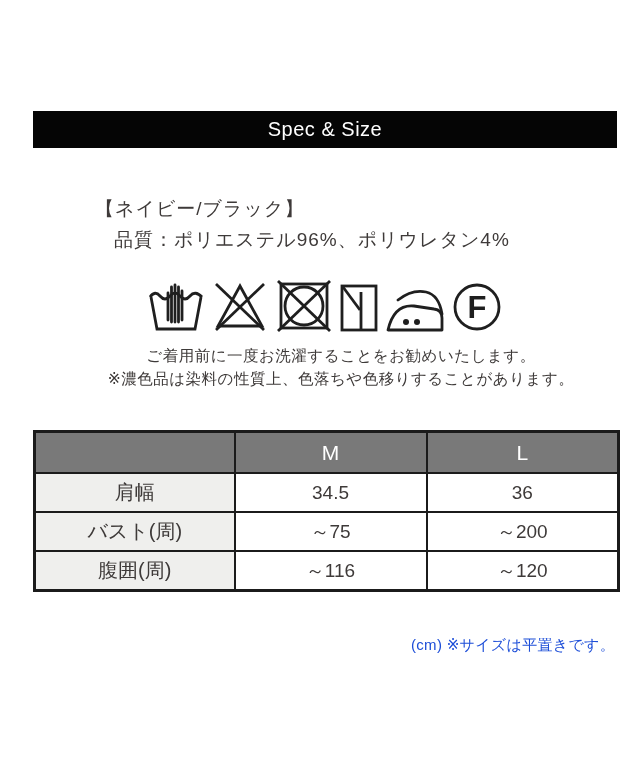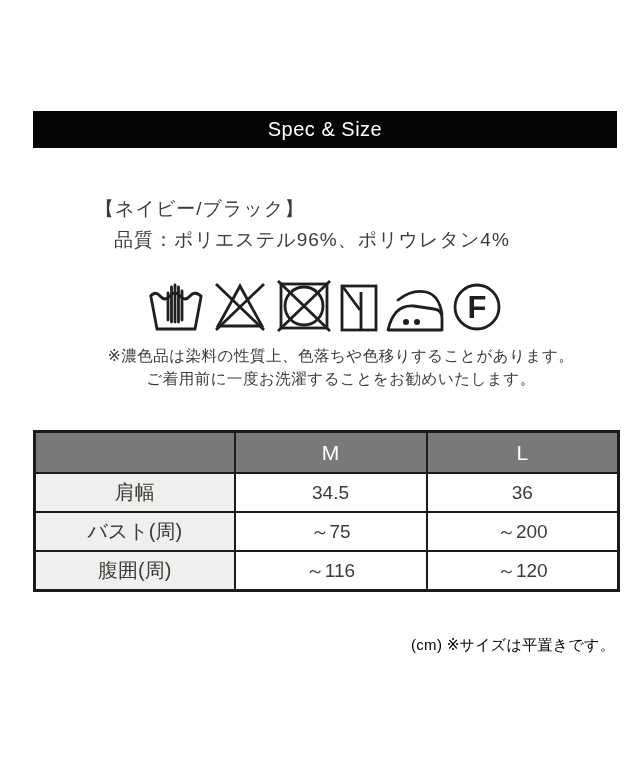--- a/index.html
+++ b/index.html
@@ -41,21 +41,21 @@
     border:2px solid #1b1b1b;text-align:center;vertical-align:middle;padding:0;
   }
   table.size th{height:39px;background:#797979;color:#ffffff;font-size:21px;font-weight:normal;}
   table.size td{height:37px;font-size:19px;background:#ffffff;}
   table.size td.lbl{background:#efefed;font-size:20px;}
   col.c-label{width:200px;}
   col.c-size{width:192px;}
 
   .footer-note{
     position:absolute;right:25px;top:636px;
-    font-size:15px;color:#000000;letter-spacing:.3px;
+    font-size:15px;color:#1d4ed8;letter-spacing:.3px;
   }
 </style>
 </head>
 <body>
 
 <div class="page">
 
   <div class="title-bar">
     <span>Spec &amp; Size</span>
   </div>
@@ -117,22 +117,22 @@
     <span>
       <svg width="50" height="50" viewBox="0 0 50 50">
         <circle class="care-ic" stroke-width="3" cx="25" cy="25" r="22"></circle>
         <text x="25" y="36" text-anchor="middle" font-size="31" font-weight="bold" fill="#1f1f1f">F</text>
       </svg>
     </span>
 
   </div>
 
   <div class="note">
+    <div>ご着用前に一度お洗濯することをお勧めいたします。</div>
     <div>※濃色品は染料の性質上、色落ちや色移りすることがあります。</div>
-    <div>ご着用前に一度お洗濯することをお勧めいたします。</div>
   </div>
 
   <table class="size">
     <colgroup>
         <col class="c-label">
         <col class="c-size">
         <col class="c-size">
       </colgroup>
     <tbody>
         <tr>

